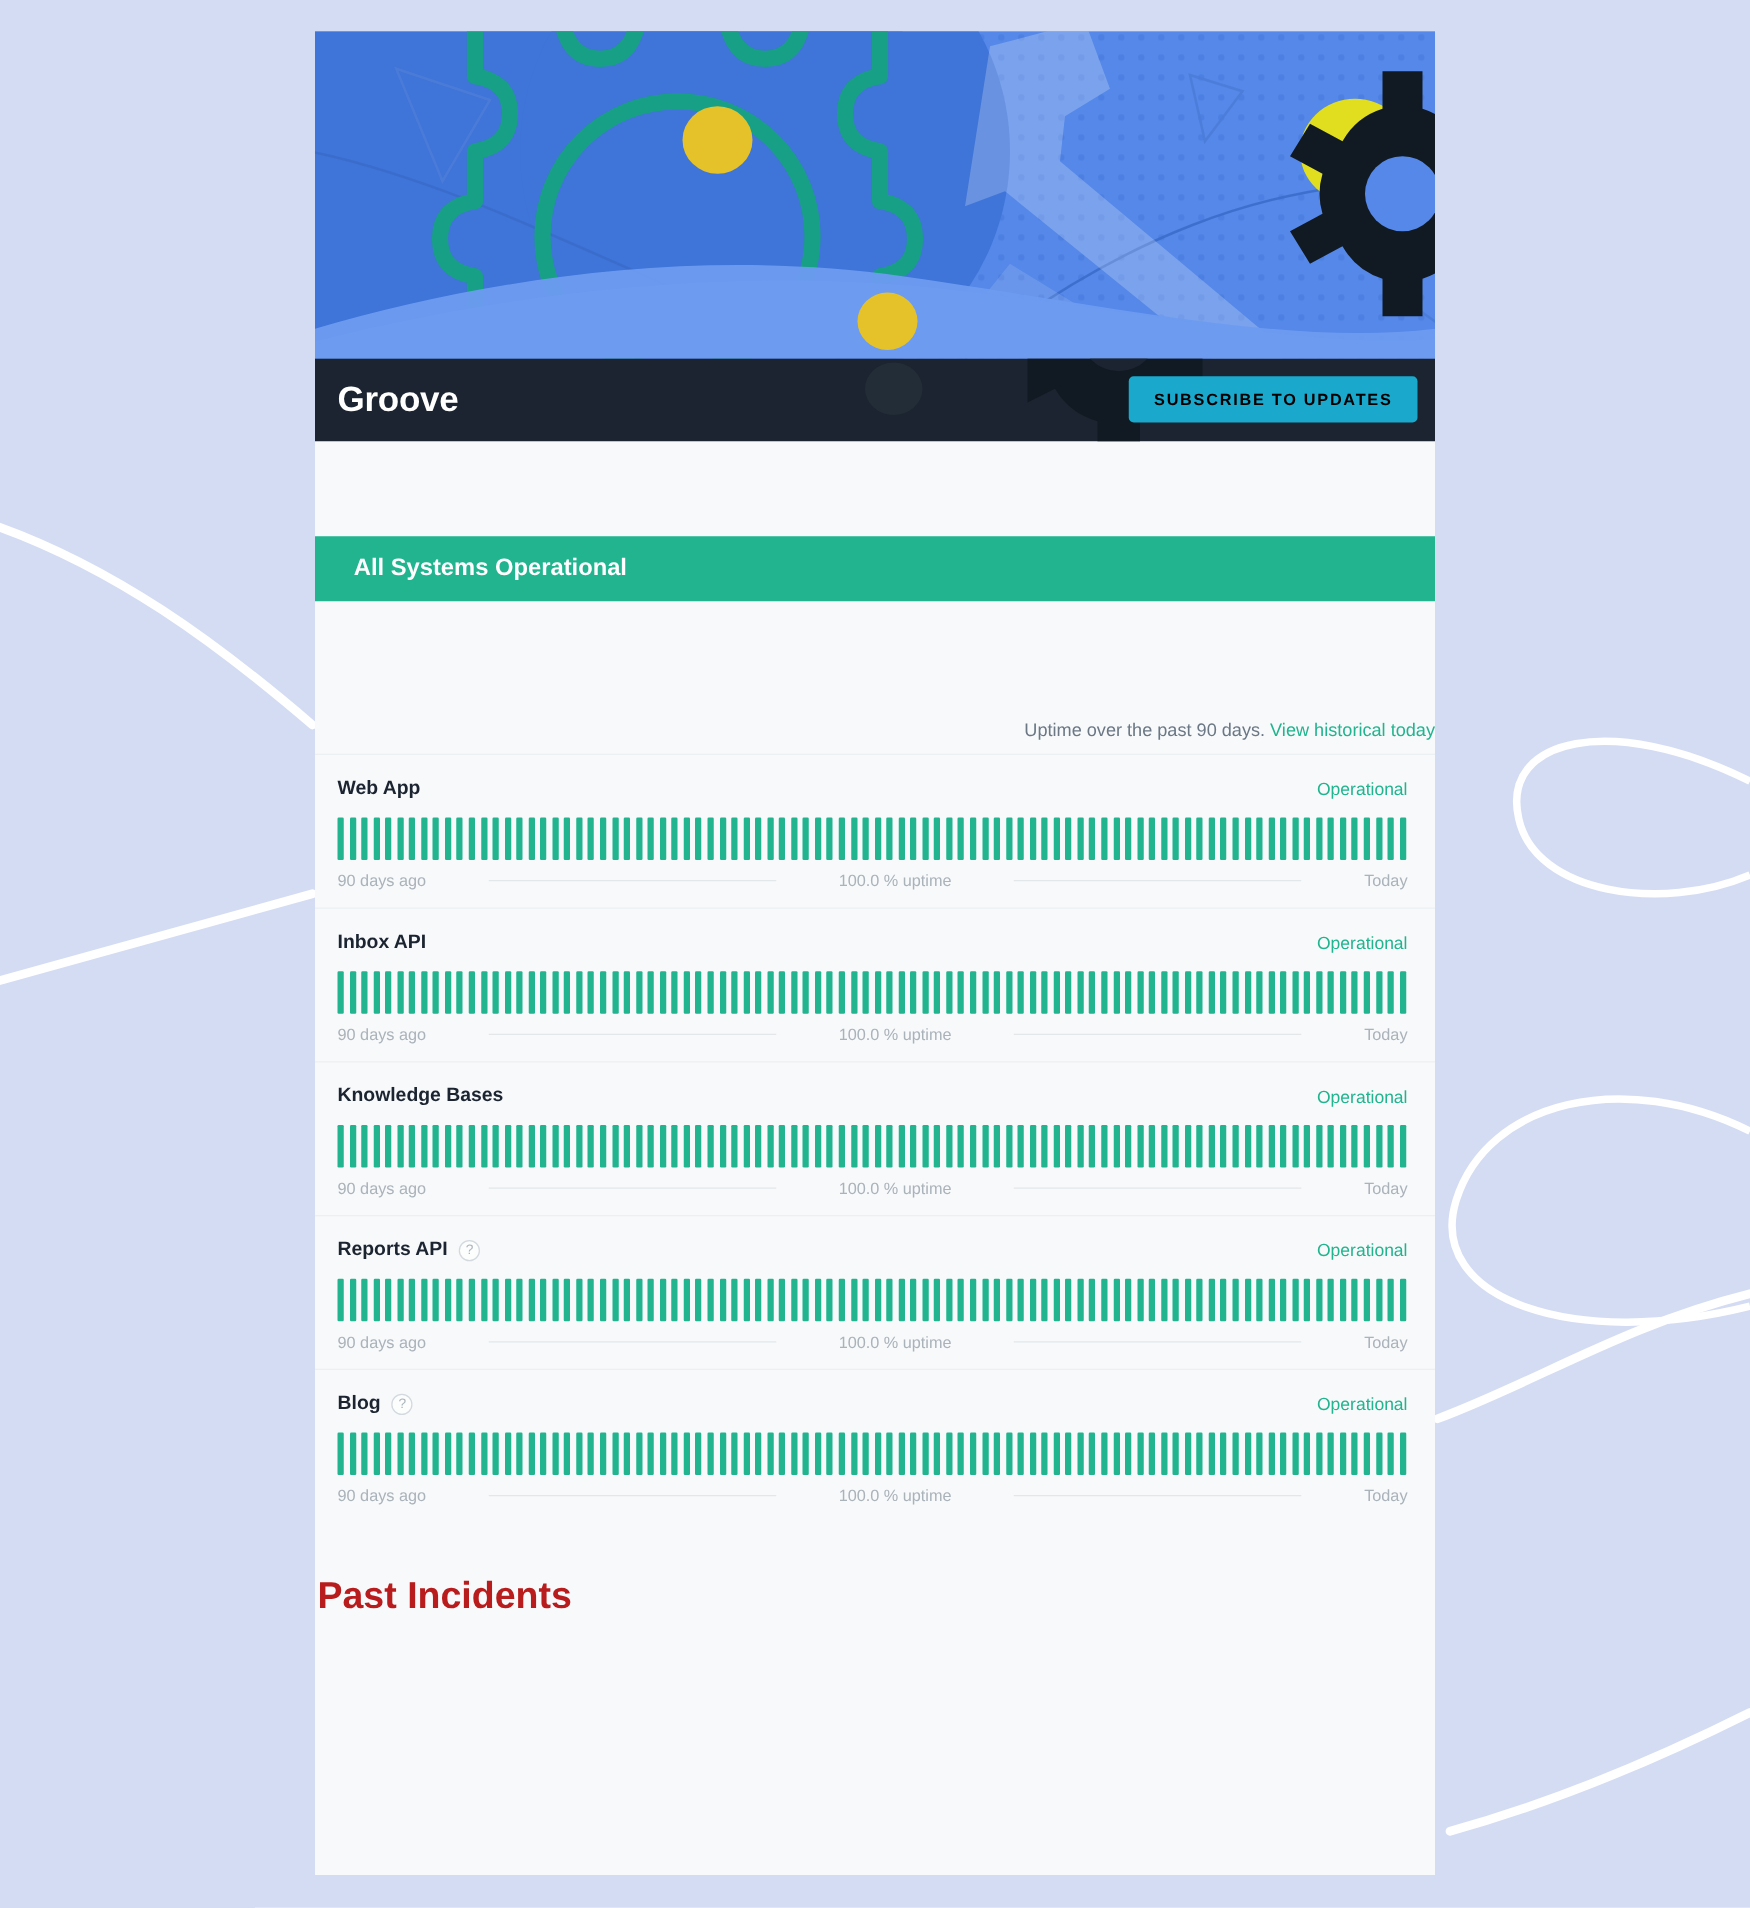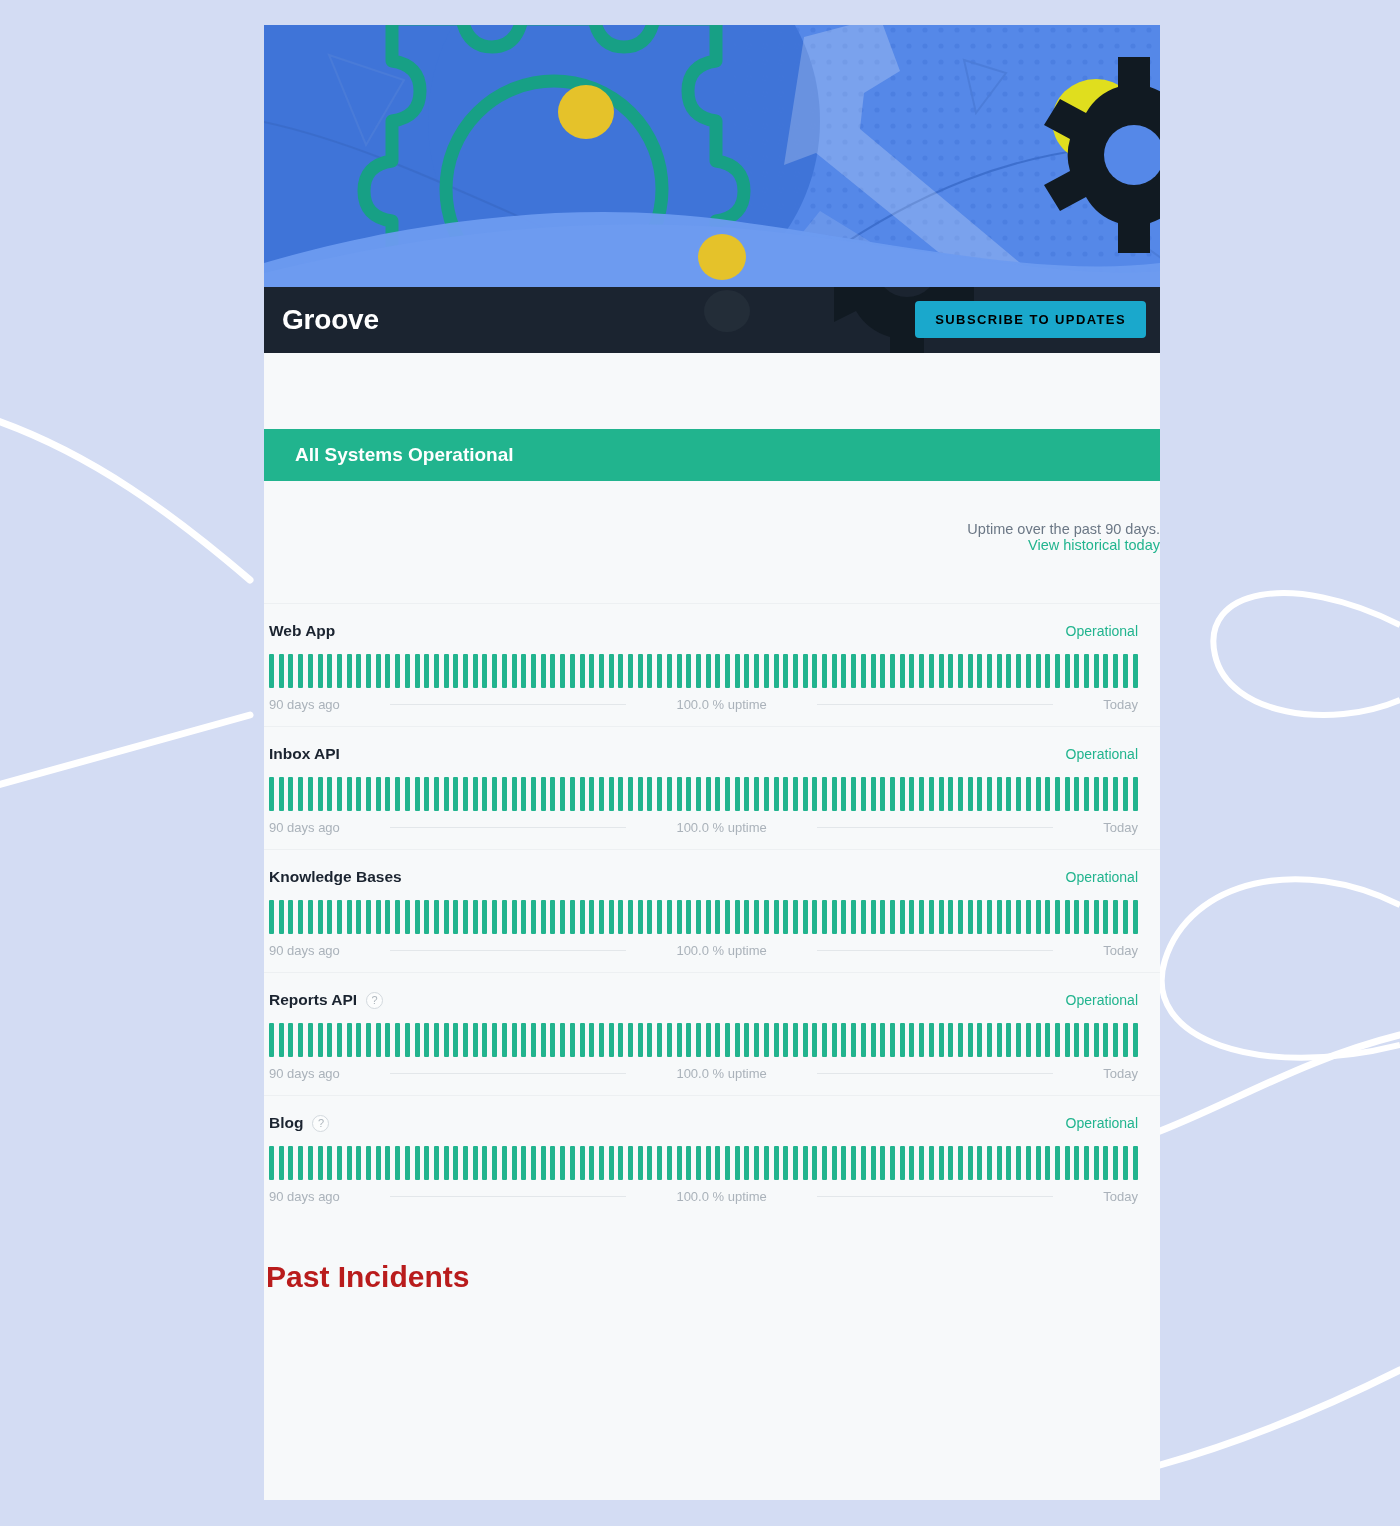--- a/index.html
+++ b/index.html
@@ -21,21 +21,21 @@
     position: absolute;
     inset: 0;
     width: 1400px;
     height: 1526px;
     pointer-events: none;
   }
 
   
   #page-card {
     position: absolute;
-    left: 264px;
+    left: 252px;
     top: 25px;
     width: 896px;
     height: 1475px;
     background: #f7f9fa;
     overflow: hidden;
   }
 
   
   .hero {
     position: relative;
@@ -113,39 +113,38 @@
     color: #ffffff;
     font-size: 19px;
     font-weight: 700;
   }
 
   
   .uptime-note {
     height: 122px;
     display: flex;
     align-items: flex-end;
-    justify-content: center;
+    justify-content: flex-end;
     padding: 0 0 10px 0;
     font-size: 14.5px;
     color: #6b7785;
     white-space: nowrap;
     overflow: hidden;
-    flex-direction: column;
   }
   .uptime-note a {
     color: #21b48e;
     text-decoration: none;
     margin-left: 4px;
   }
 
   
   .components { width: 896px; }
   .component-row {
     position: relative;
-    padding: 18px 22px 14px 5px;
+    padding: 18px 22px 14px 18px;
     border-top: 1px solid #edf0f2;
   }
   .component-row:first-child { border-top: 1px solid #edf0f2; }
 
   .component-head {
     display: flex;
     align-items: center;
     justify-content: space-between;
     margin-bottom: 14px;
   }

